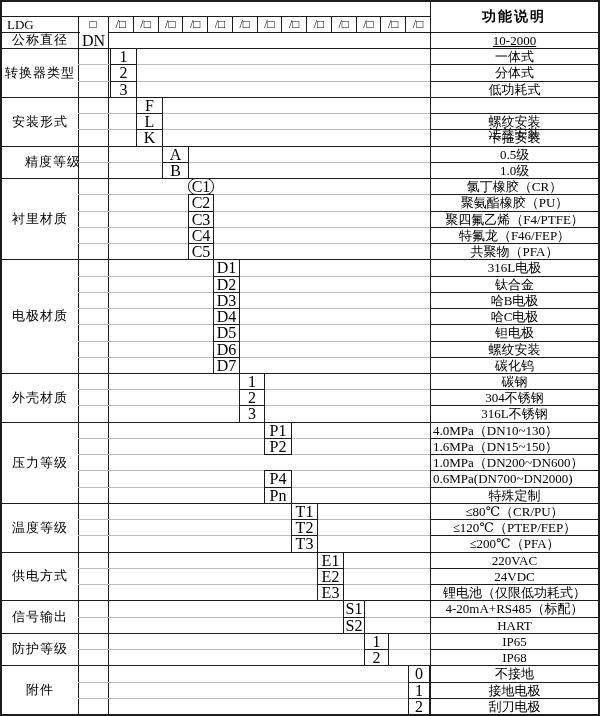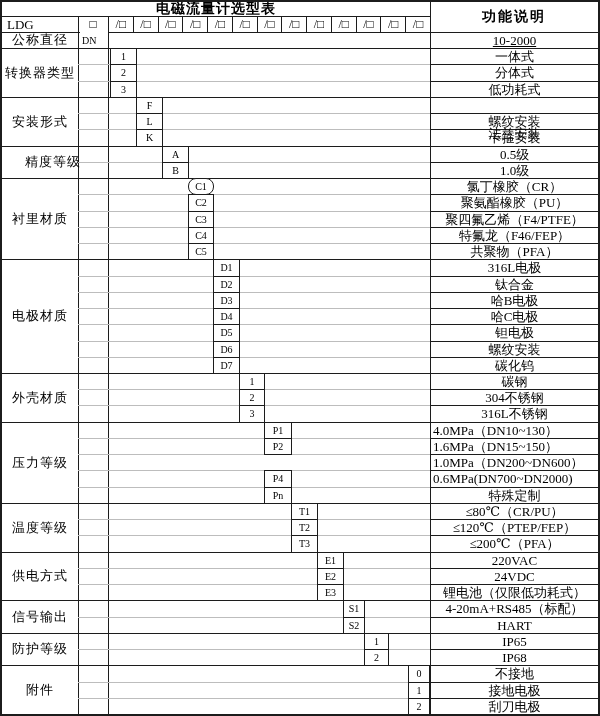--- a/index.html
+++ b/index.html
@@ -22,41 +22,40 @@
     font-size:13px;line-height:1;white-space:nowrap;overflow:hidden;
   }
   #table-title{font-size:14px;font-weight:bold;letter-spacing:1px;}
   #desc-header{font-size:14px;font-weight:bold;letter-spacing:2px;}
   #model-prefix{justify-content:flex-start;padding-left:5px;font-size:13px;}
   .slot-cell{border-left:1px solid #1c1c1c;font-size:12px;}
   .code-cell{
     position:absolute;box-sizing:border-box;
     border:1px solid #1c1c1c;background:#fff;
     display:flex;align-items:center;justify-content:center;
-    font-size:10px;line-height:1;
+    font-size:16px;line-height:1;
   }
   .code-cell.noborder{border:none;justify-content:flex-start;padding-left:2px;}
   .label-cell{
     position:absolute;box-sizing:border-box;
     display:flex;align-items:center;justify-content:center;
     font-size:13px;letter-spacing:1px;white-space:nowrap;
   }
   .desc-cell{
     position:absolute;box-sizing:border-box;
     display:flex;align-items:center;justify-content:center;
     font-size:13px;line-height:1;white-space:nowrap;overflow:hidden;
   }
   .desc-cell.left{justify-content:flex-start;padding-left:2px;}
 </style>
 </head>
 <body>
 
 <div id="selection-table">
 
-  <div id="table-title" class="cell" style="left:0;top:0;width:428px;height:14px;">电磁流量计选型表</div>
 
   <div id="desc-header" class="cell" style="left:428px;top:0;width:168px;height:30px;">功能说明</div>
 
   <div id="model-prefix" class="cell" style="left:0;top:14px;width:76px;height:16px;">LDG</div>
 
   <div class="cell" style="left:76px;top:14px;width:30px;height:16px;font-size:12px;">□</div>
 
   <div id="slots">
       <div class="cell slot-cell" style="left: 106px; top: 14px; width: 24.77px; height: 16px;">/□</div>
       <div class="cell slot-cell" style="left: 130.77px; top: 14px; width: 24.77px; height: 16px;">/□</div>

